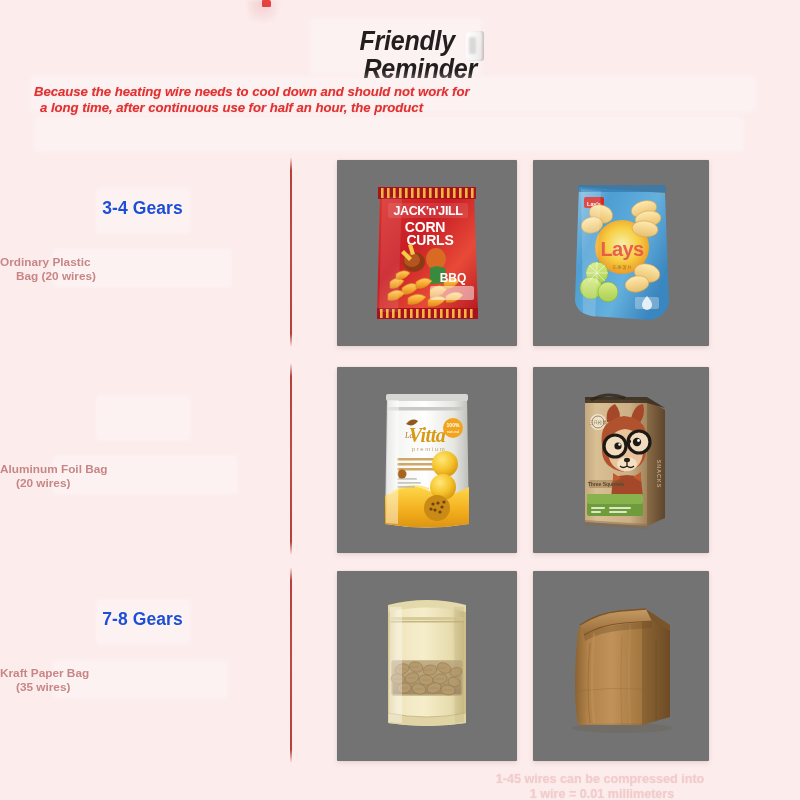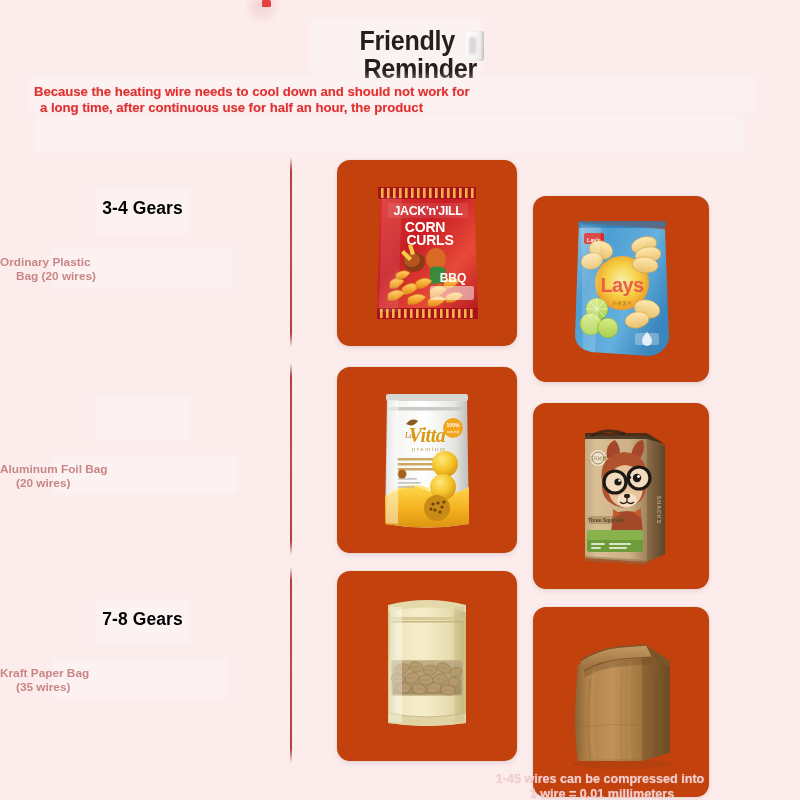--- a/index.html
+++ b/index.html
@@ -60,20 +60,21 @@
     background: rgba(140,140,140,.45);
     filter: blur(1px);
   }
 
   
   .header {
     position: absolute;
     left: 0; top: 0;
     width: 800px;
     height: 160px;
+    font-style: italic;
   }
   .title-block {
     position: absolute;
     left: 300px; top: 27px;
     width: 220px;
     text-align: center;
   }
   .title-line {
     font-family: "Liberation Sans Narrow", "Liberation Sans", sans-serif;
     font-weight: bold;
@@ -135,21 +136,21 @@
     width: 285px;
     height: 100%;
   }
   .gear-label {
     position: absolute;
     left: 0; top: 38px;
     width: 285px;
     text-align: center;
     font-weight: bold;
     font-size: 17.5px;
-    color: #000000;
+    color: #1d4ed8;
     letter-spacing: .1px;
     text-shadow: 0 0 2px rgba(255,255,255,.55);
   }
   .bag-label {
     position: absolute;
     left: 0; top: 95px;
     width: 258px;
     text-align: left;
     font-weight: bold;
     font-size: 11.8px;
@@ -163,27 +164,27 @@
   .lbl-wash {
     position: absolute;
     background: rgba(255,255,255,.30);
     filter: blur(2.5px);
     border-radius: 2px;
   }
 
   
   .card {
     position: absolute;
-    background: #c2410c;
-    border-radius: 13px;
+    background: #737373;
+    border-radius: 1px;
     box-shadow: 0 2px 5px rgba(150,110,110,.18), 0 0 0 .5px rgba(240,225,225,.9);
     overflow: hidden;
   }
   .card.c-left  { left: 337px; width: 180px; }
-  .card.c-right { left: 533px; width: 176px; margin-top: 36px; }
+  .card.c-right { left: 533px; width: 176px; }
   .row.r1 .card { top: 0px;  height: 186px; }
   .row.r2 .card { top: 0px;  height: 186px; }
   .row.r3 .card { top: 0px;  height: 190px; }
 
   
   .art-wrap { position:absolute; inset:0; display:flex; align-items:center; justify-content:center; }
   svg.art { display:block; }
 
   
   .bottom-note {

